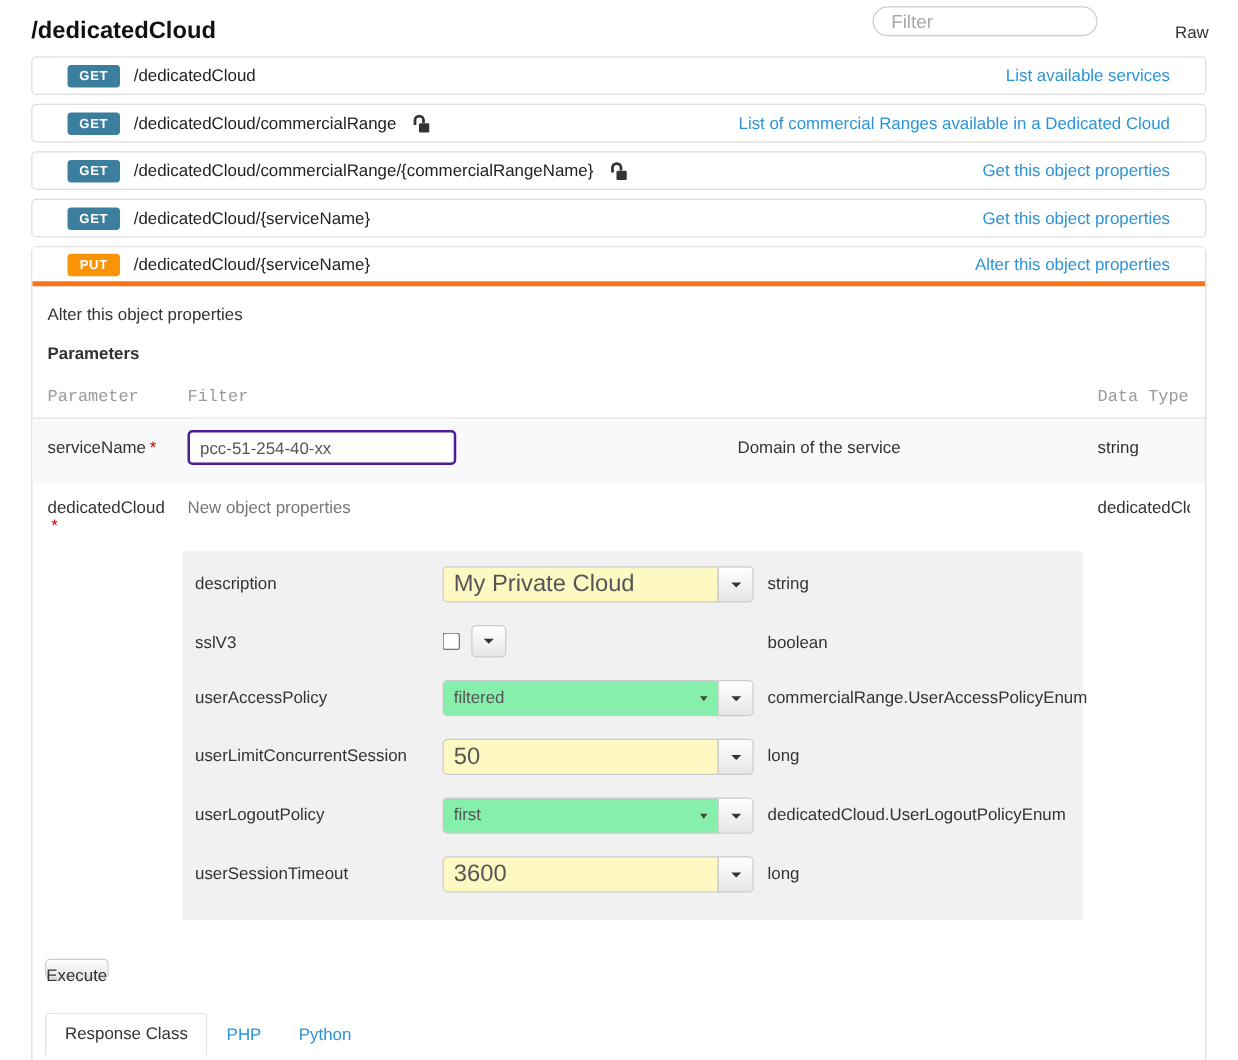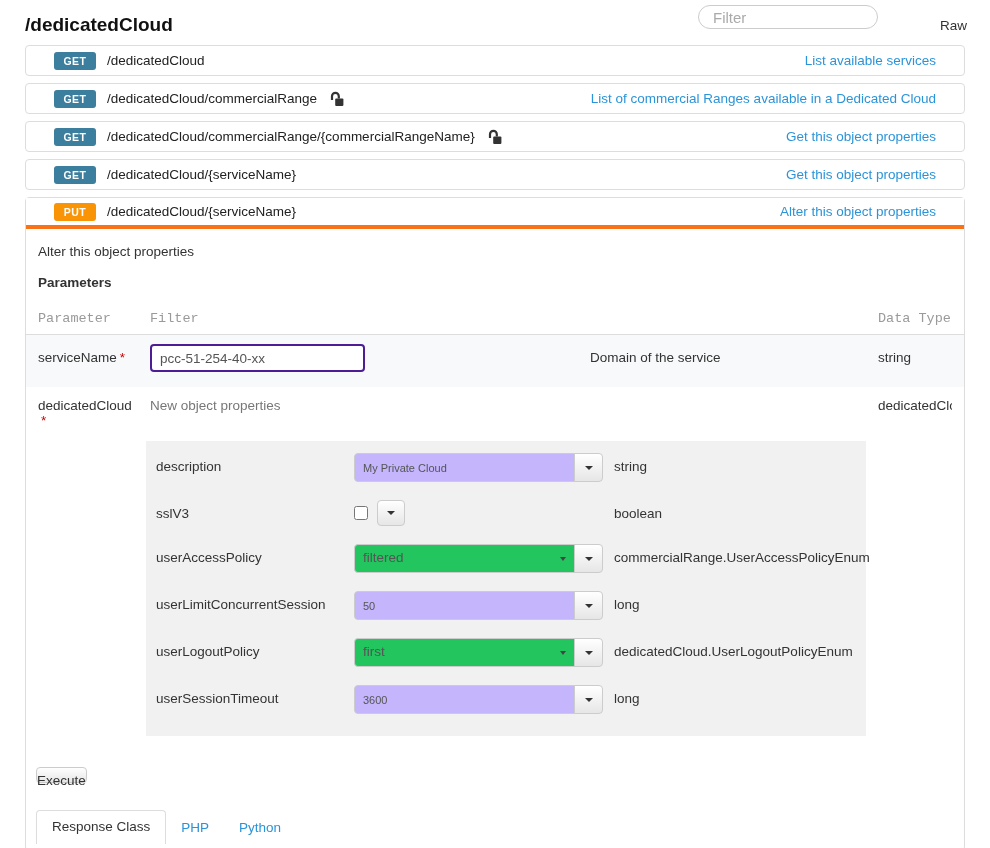--- a/index.html
+++ b/index.html
@@ -53,26 +53,26 @@
   .muted { color:#777; }
   .cell-type { overflow:hidden; white-space:nowrap; }
   
   .gray-panel { margin:13px 12px 0 120px; width:720px; background:#f1f1f1; padding:12px 0 4px 10px; }
   .field-row { display:grid; grid-template-columns:188px 250px auto; column-gap:10px; margin-bottom:18px; }
   .field-label { padding-top:6px; }
   .field-type { padding-top:6px; }
   .ctl-group { display:flex; align-items:flex-start; }
   .ig-input {
     width:221px; height:29px; border:1px solid #ccc; border-radius:4px 0 0 4px;
-    padding:0 8px; font-family:"Liberation Sans", sans-serif; font-size:11px; color:#555;
-    background:#c4b5fd; outline:none;
+    padding:0 8px; font-family:"Liberation Sans", sans-serif; font-size:19px; color:#555;
+    background:#fef9c3; outline:none;
   }
   .select-box {
     position:relative; width:221px; height:29px; border:1px solid #ccc; border-radius:4px 0 0 4px;
-    background:#22c55e; color:#555; padding:5px 4px 0 8px; cursor:pointer;
+    background:#86efac; color:#555; padding:5px 4px 0 8px; cursor:pointer;
   }
   .sel-caret {
     position:absolute; right:8px; top:12px; width:0; height:0;
     border-left:3.5px solid transparent; border-right:3.5px solid transparent; border-top:4px solid #444;
   }
   .caret-btn {
     width:29px; height:29px; margin-left:-1px; cursor:pointer;
     background:linear-gradient(#ffffff,#e6e6e6); border:1px solid #ccc; border-radius:0 4px 4px 0;
     display:flex; align-items:center; justify-content:center;
   }

